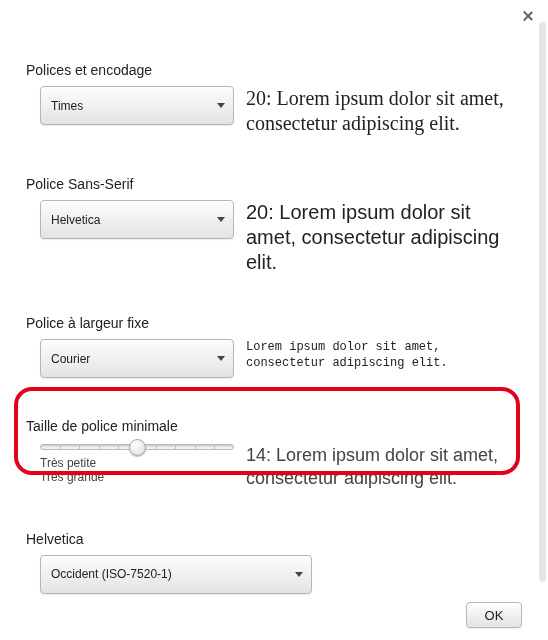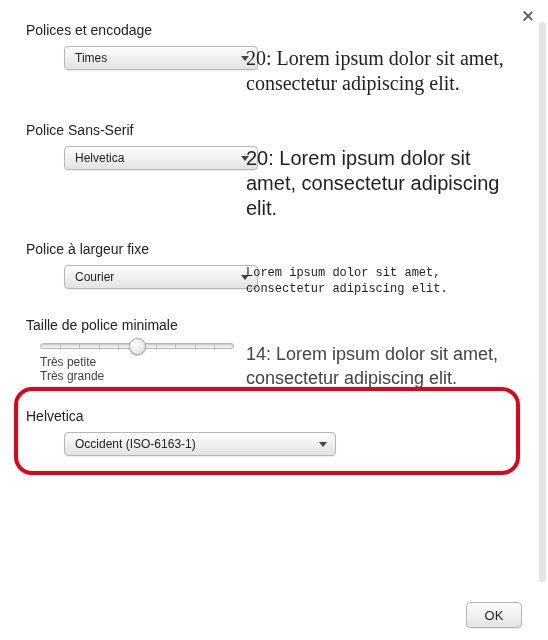--- a/index.html
+++ b/index.html
@@ -39,20 +39,21 @@
     width: 7px; height: 560px;
     background: rgba(0,0,0,0.10);
     border-radius: 4px;
   }
 
   .section { margin-bottom: 18px; }
   .section-title {
     font-size: 14px;
     color: #222;
     margin-bottom: 8px;
+    margin-top: 40px;
   }
 
   .row {
     display: flex;
     align-items: flex-start;
   }
   .left-col {
     width: 220px;
     padding-left: 14px;
     padding-right: 10px;
@@ -60,31 +61,30 @@
   .right-col {
     flex: 1;
     padding-right: 6px;
   }
 
   
   .combo {
     display: inline-flex;
     align-items: center;
     justify-content: space-between;
-    height: 24px;
+    height: 39px;
     padding: 0 8px 0 10px;
     border: 1px solid #b6b6b6;
     border-radius: 4px;
     background: linear-gradient(#fdfdfd, #e3e3e3);
     box-shadow: inset 0 1px 0 #fff, 0 1px 1px rgba(0,0,0,0.08);
     font-size: 12px;
     color: #222;
     cursor: default;
     user-select: none;
-    margin-left: 24px;
   }
   .combo .caret {
     width: 0; height: 0;
     border-left: 4px solid transparent;
     border-right: 4px solid transparent;
     border-top: 5px solid #444;
     margin-left: 10px;
   }
   .combo.w1 { width: 194px; }
   .combo.w2 { width: 272px; }
@@ -258,21 +258,21 @@
         <div class="preview-min">14: Lorem ipsum dolor sit amet, consectetur adipiscing elit.</div>
       </div>
     </div>
   </div>
 
   <div class="section" style="margin-top:14px;">
     <div class="section-title">Helvetica</div>
     <div class="row">
       <div class="left-col" style="width:auto;">
         <div class="combo w2">
-          <span>Occident (ISO-6163-1)</span>
+          <span>Occident (ISO-7520-1)</span>
           <span class="caret"></span>
         </div>
       </div>
     </div>
   </div>
 
   <div class="highlight" id="hl" style="left: 14px; top: 387px; width: 506px; height: 88px;"></div>
 
   <div class="footer">
     <div class="ok-btn">

